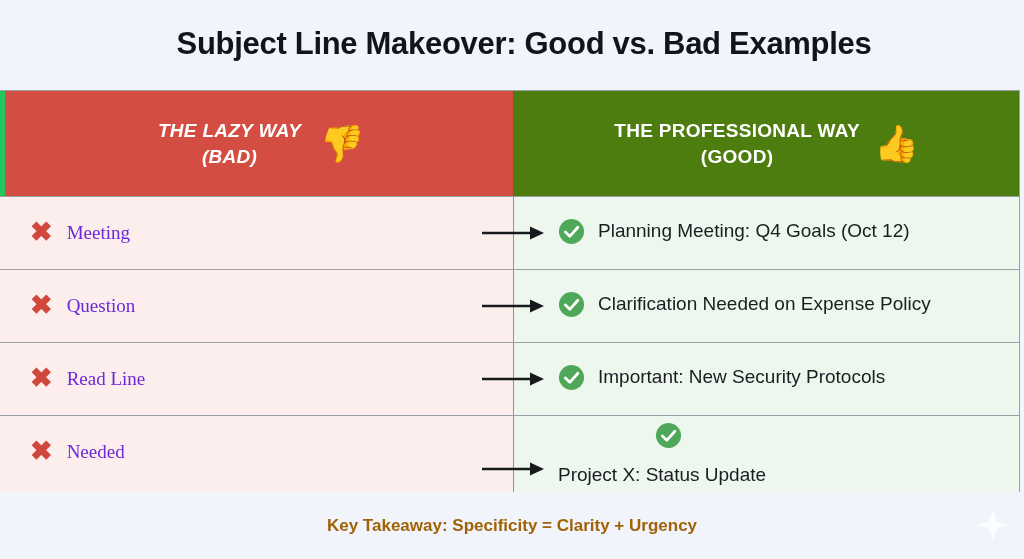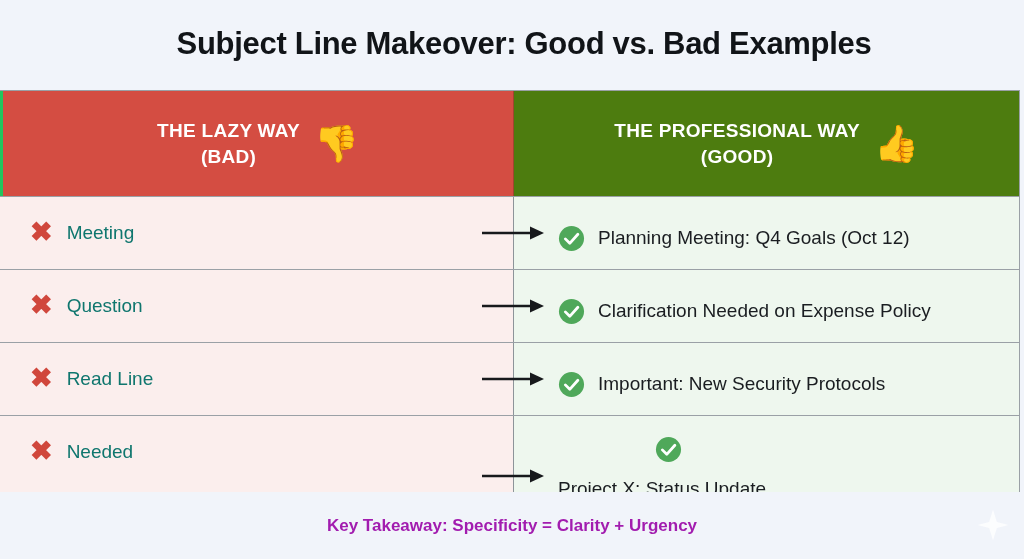--- a/index.html
+++ b/index.html
@@ -50,21 +50,21 @@
     flex: 0 0 513px;
     position: relative;
   }
   .cell-right {
     flex: 1 1 auto;
     position: relative;
     border-left: 1px solid #8d9499;
   }
 
   
-  .header-row .cell-left  { background: #d44d42; border-left: 3px solid #22c55e; }
+  .header-row .cell-left  { background: #d44d42; border-left: 5px solid #22c55e; font-style: italic; }
   .header-row .cell-right { background: #4d7c0f; border-left: 1px solid #a0452f; }
 
   .header-inner {
     height: 105px;
     display: flex;
     align-items: center;
     justify-content: center;
     gap: 14px;
     padding: 0 10px;
   }
@@ -90,36 +90,37 @@
     min-height: 72px;
     display: flex;
     align-items: center;
     padding: 10px 16px 10px 30px;
     gap: 14px;
   }
   .cell-pad-right {
     min-height: 72px;
     display: flex;
     align-items: center;
-    padding: 20px 22px 10px 44px;
+    padding: 6px 22px 10px 44px;
     gap: 13px;
   }
 
   .x-icon {
     color: #d0473c;
     font-size: 27px;
     line-height: 1;
     font-weight: bold;
     flex: 0 0 auto;
     margin-top: -2px;
   }
 
   .bad-text {
     font-size: 19px;
-    color: #0f766e;
+    color: #6d28d9;
+    font-family: Liberation Serif, serif;
   }
 
   .good-text {
     font-size: 19px;
     color: #1a1d21;
     line-height: 1.32;
   }
 
   
   .check-icon {
@@ -149,21 +150,21 @@
     width: 1024px;
     height: 67px;
     background: #f1f4fa;
     display: flex;
     align-items: center;
     justify-content: center;
   }
   .footer-text {
     font-size: 17px;
     font-weight: bold;
-    color: #a21caf;
+    color: #a16207;
   }
   .sparkle {
     position: absolute;
     right: 14px;
     top: 16px;
     width: 34px;
     height: 34px;
     opacity: 0.85;
   }
 </style>

